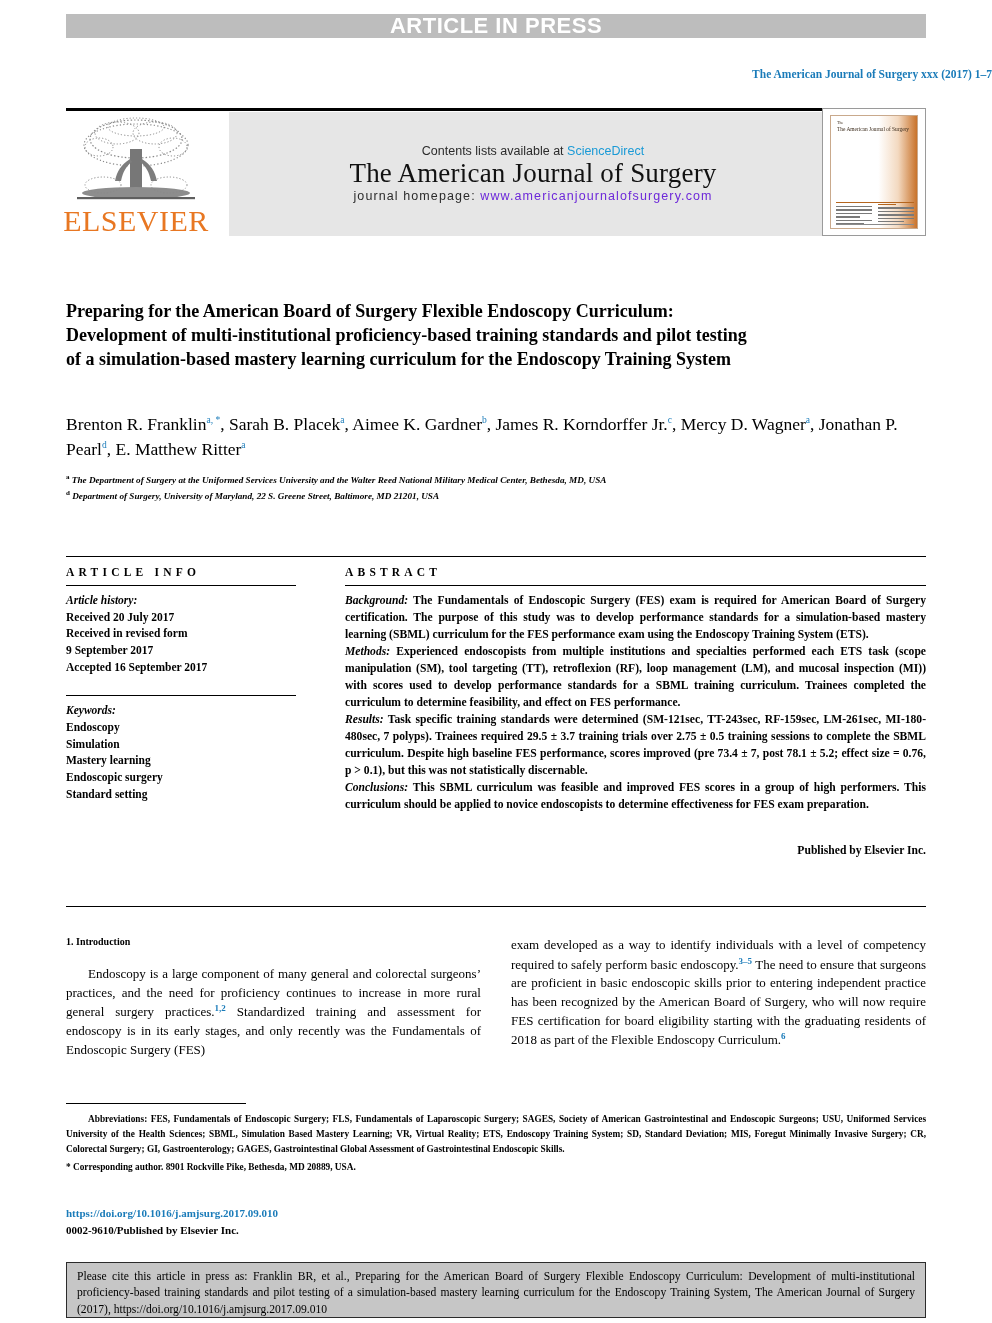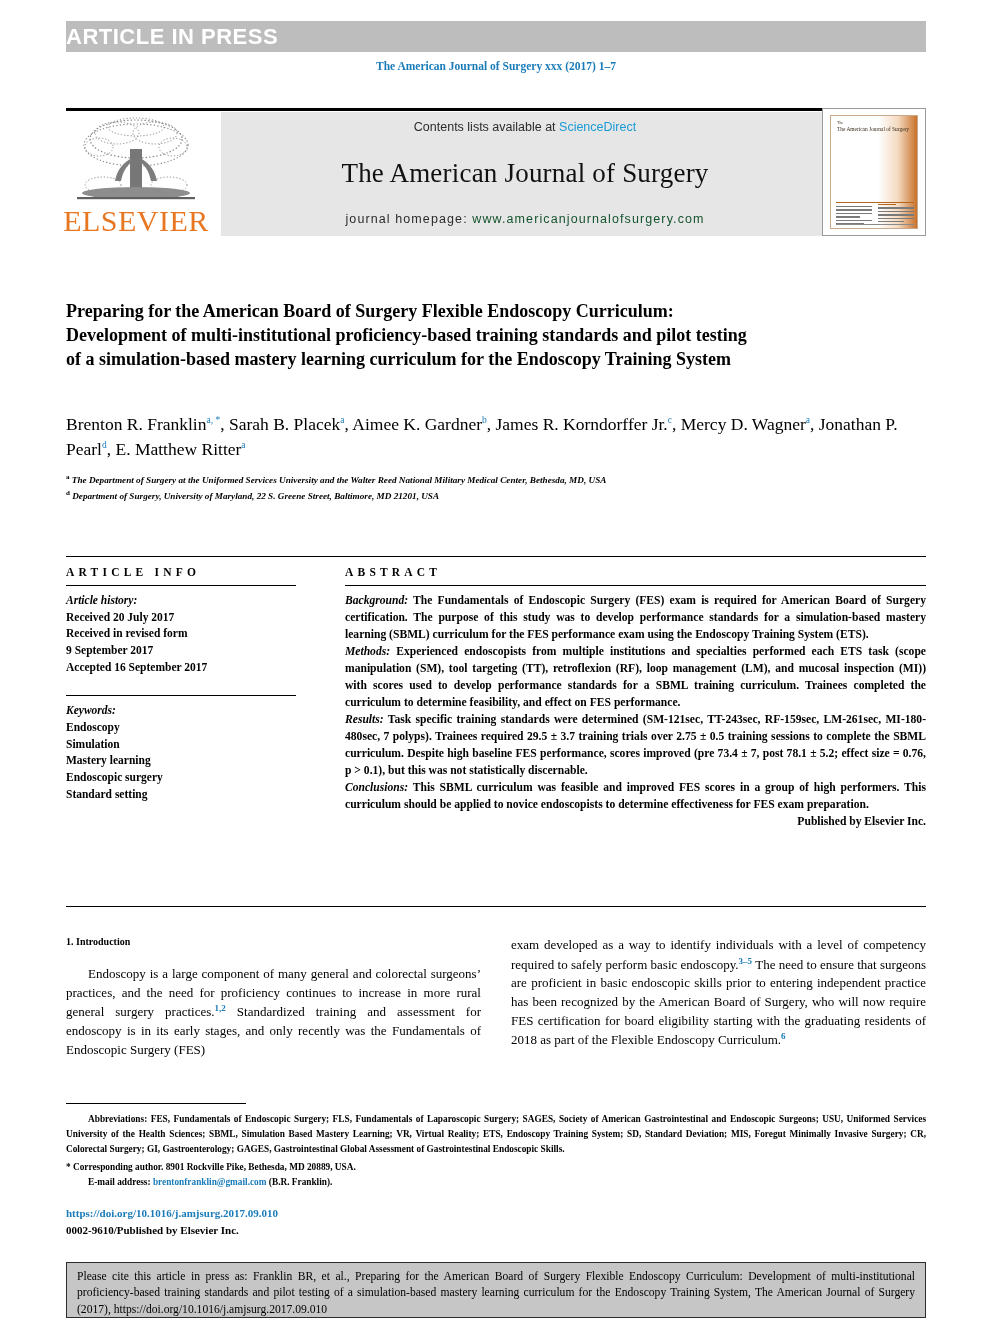--- a/index.html
+++ b/index.html
@@ -18,43 +18,43 @@
   .page {
     width: 992px;
     height: 1323px;
     position: relative;
   }
 
   
   .aip-banner {
     position: absolute;
     left: 66px;
-    top: 21px;
-    width: 860px;
-    height: 31px;
+    top: 14px;
+    width: 860px;
+    height: 24px;
     background: #bdbdbd;
     display: flex;
     align-items: center;
-    justify-content: flex-start;
+    justify-content: center;
   }
   .aip-banner span {
     font-family: "Liberation Sans", sans-serif;
     font-weight: bold;
     font-size: 22px;
     letter-spacing: 0.5px;
     color: #ffffff;
   }
 
   
   .journal-ref {
     position: absolute;
     left: 0;
-    top: 60px;
+    top: 68px;
     width: 992px;
-    text-align: center;
+    text-align: right;
     font-family: "Liberation Serif", serif;
     font-size: 11.5px;
     font-weight: bold;
     color: #1a7bb9;
   }
 
   
   .masthead {
     position: absolute;
     left: 66px;
@@ -89,29 +89,29 @@
   .elsevier-word {
     font-family: "Liberation Serif", serif;
     font-size: 30px;
     letter-spacing: 0.5px;
     color: #E87722;
     line-height: 1;
     margin-top: -1px;
   }
   .contents-box {
     position: absolute;
-    left: 155px;
+    left: 163px;
     top: 4px;
     width: 608px;
     height: 124px;
     background: #e6e6e6;
     display: flex;
     flex-direction: column;
     align-items: center;
-    justify-content: space-between;
+    justify-content: center;
     padding: 8px 0 10px 0;
     box-sizing: border-box;
   }
   .contents-line {
     font-family: "Liberation Sans", sans-serif;
     font-size: 12.5px;
     color: #2b2b2b;
   }
   .contents-line a, .sd-link {
     color: #1a9ad6;
@@ -123,21 +123,21 @@
     color: #111;
     letter-spacing: 0.2px;
   }
   .homepage-line {
     font-family: "Liberation Sans", sans-serif;
     font-size: 12.5px;
     letter-spacing: 1.1px;
     color: #2b2b2b;
   }
   .homepage-line .url {
-    color: #14532d;
+    color: #6d28d9;
   }
   .cover-thumb {
     position: absolute;
     right: 0;
     top: 0;
     width: 104px;
     height: 128px;
     background: #fff;
     border: 1px solid #9a9a9a;
     box-sizing: border-box;
@@ -287,21 +287,21 @@
     line-height: 1.47;
     text-align: justify;
     font-weight: bold;
   }
   .abs-body p { margin: 0; }
   .abs-body .lbl { font-style: italic; }
   .pub-line {
     text-align: right;
     font-size: 11.6px;
     font-weight: bold;
-    margin-top: 0;
+    margin-top: 29px;
   }
 
   
   .col-left {
     position: absolute;
     left: 66px;
     top: 936px;
     width: 415px;
   }
   .col-right {
@@ -522,21 +522,20 @@
   </div>
 
   <div class="col-right">
     <p class="body-p noind"><span>exam developed as a way to identify individuals with a level of competency required to safely perform basic endoscopy.</span><span class="ref">3–5</span><span> The need to ensure that surgeons are proficient in basic endoscopic skills prior to entering independent practice has been recognized by the American Board of Surgery, who will now require FES certification for board eligibility starting with the graduating residents of 2018 as part of the Flexible Endoscopy Curriculum.</span><span class="ref">6</span></p>
   </div>
 
   <div class="fn-rule"></div>
   <div class="footnotes">
     <div style="text-indent:22px;"><span class="it">Abbreviations:</span><span> FES, Fundamentals of Endoscopic Surgery; FLS, Fundamentals of Laparoscopic Surgery; SAGES, Society of American Gastrointestinal and Endoscopic Surgeons; USU, Uniformed Services University of the Health Sciences; SBML, Simulation Based Mastery Learning; VR, Virtual Reality; ETS, Endoscopy Training System; SD, Standard Deviation; MIS, Foregut Minimally Invasive Surgery; CR, Colorectal Surgery; GI, Gastroenterology; GAGES, Gastrointestinal Global Assessment of Gastrointestinal Endoscopic Skills.</span></div>
     <div class="fn-corr"><span>*</span> <span>Corresponding author. 8901 Rockville Pike, Bethesda, MD 20889, USA.</span></div>
-    <div class="fn-email"><span class="it">E-mail address:</span> <a href="#">brentonfranklin@gmail.com</a><span> (B.R. Franklin).</span></div>
   </div>
 
   <div class="doi-block">
     <div class="doi">https://doi.org/10.1016/j.amjsurg.2017.09.010</div>
     <div>0002-9610/Published by Elsevier Inc.</div>
   </div>
 
   <div class="cite-box">
     <div class="cite-text">Please cite this article in press as: Franklin BR, et al., Preparing for the American Board of Surgery Flexible Endoscopy Curriculum: Development of multi-institutional proficiency-based training standards and pilot testing of a simulation-based mastery learning curriculum for the Endoscopy Training System, The American Journal of Surgery (2017), https://doi.org/10.1016/j.amjsurg.2017.09.010</div>
   </div>

